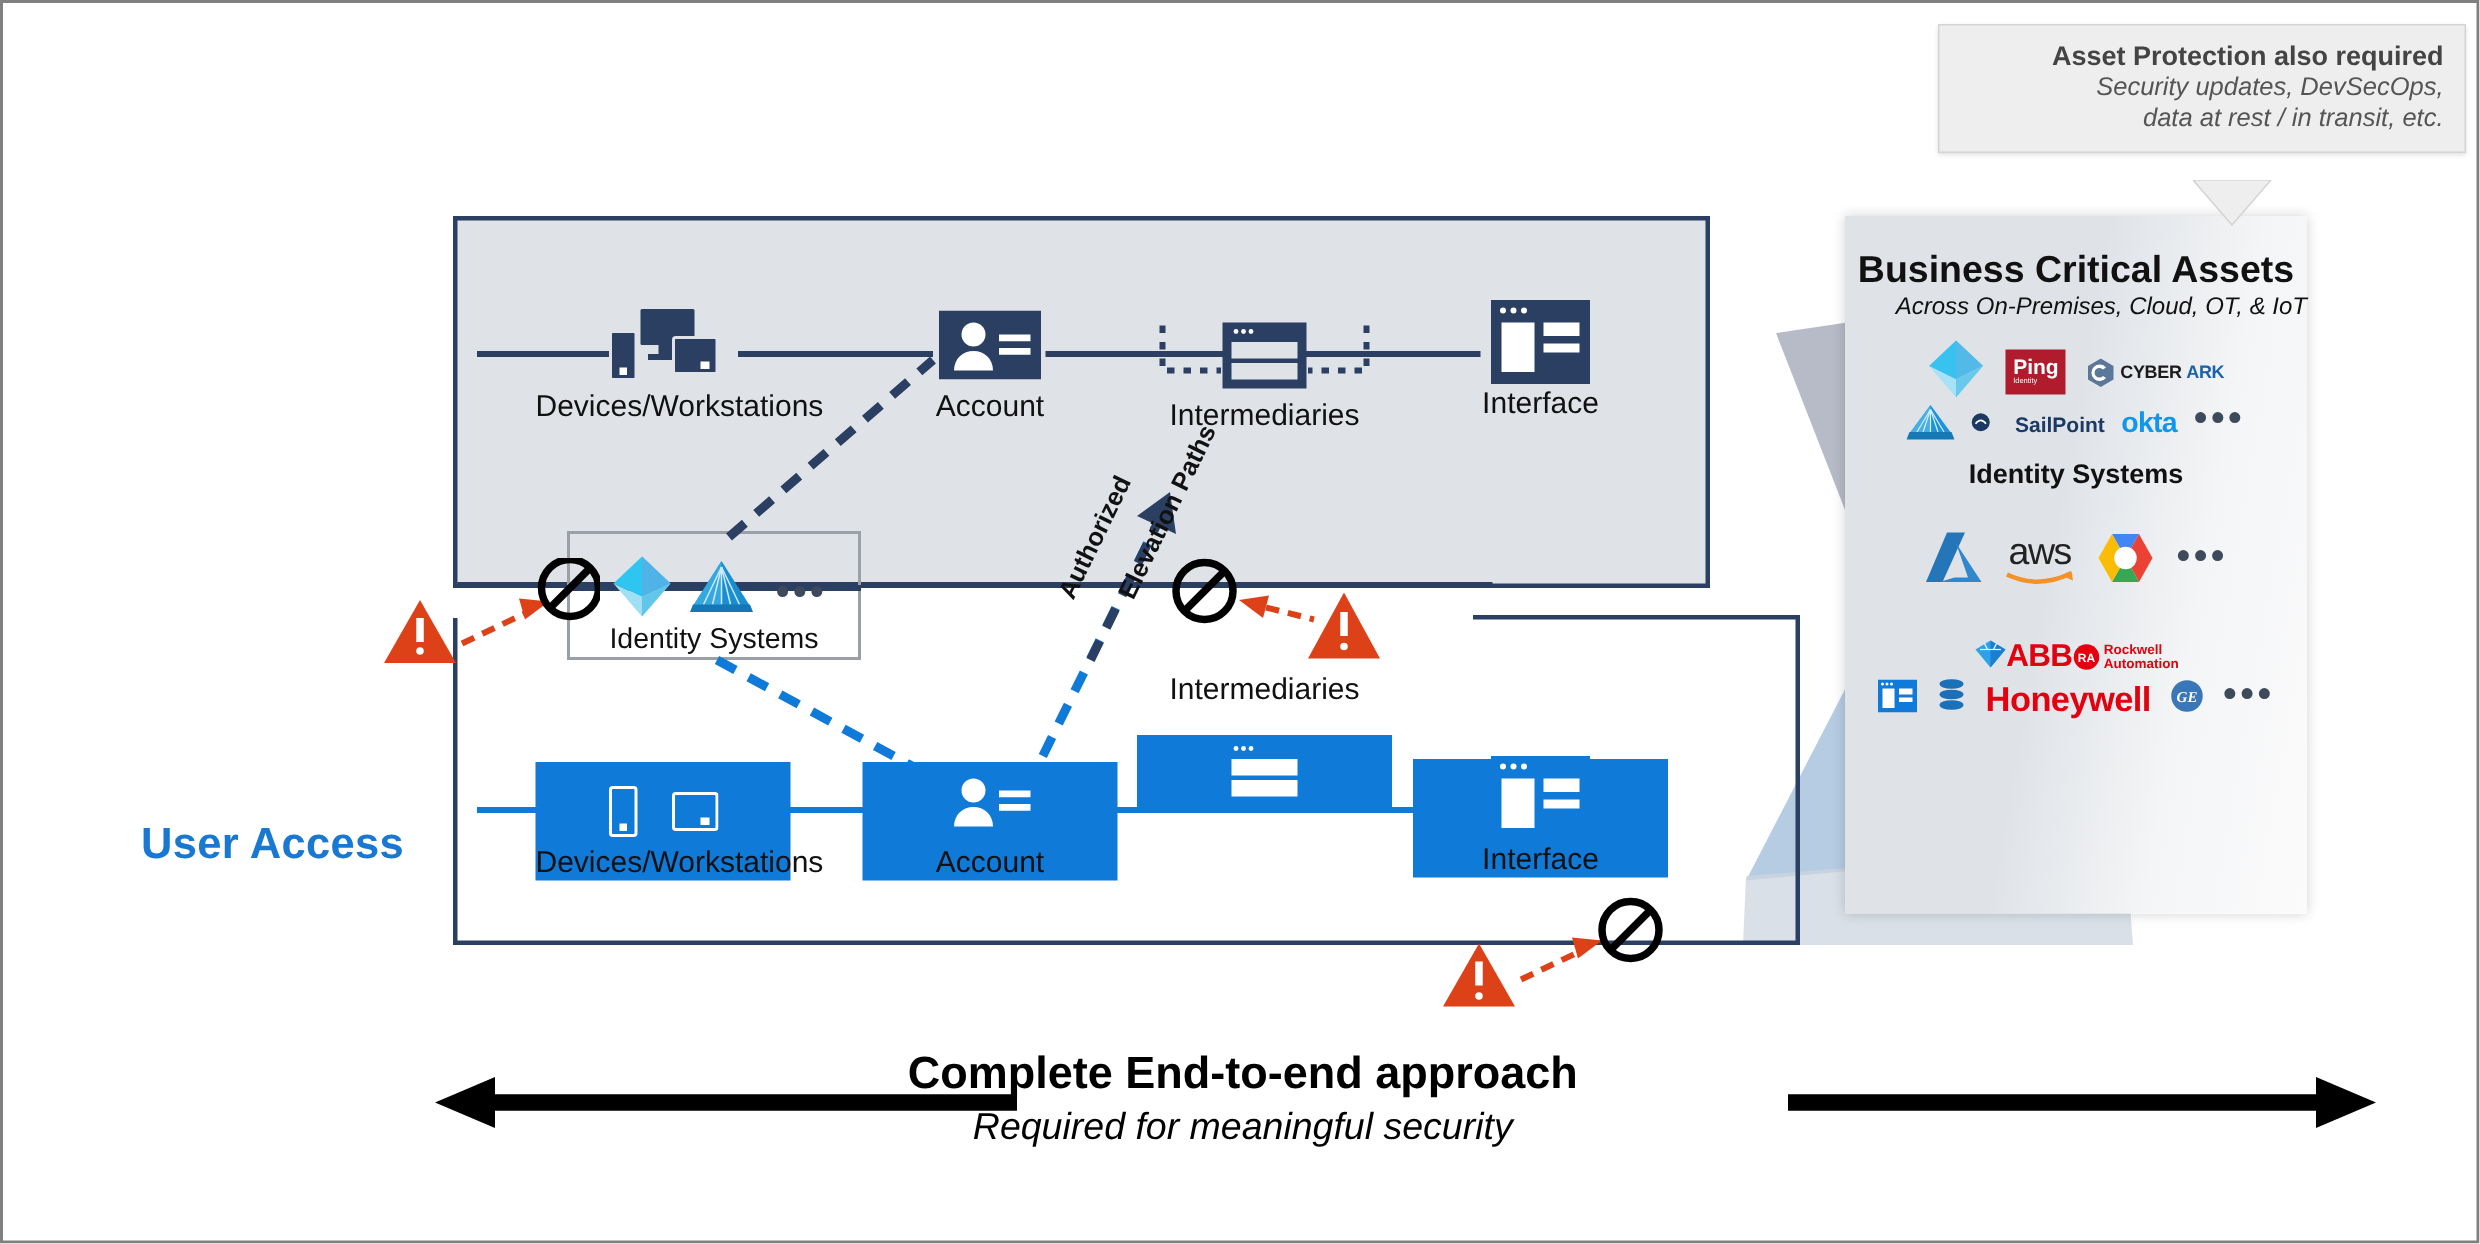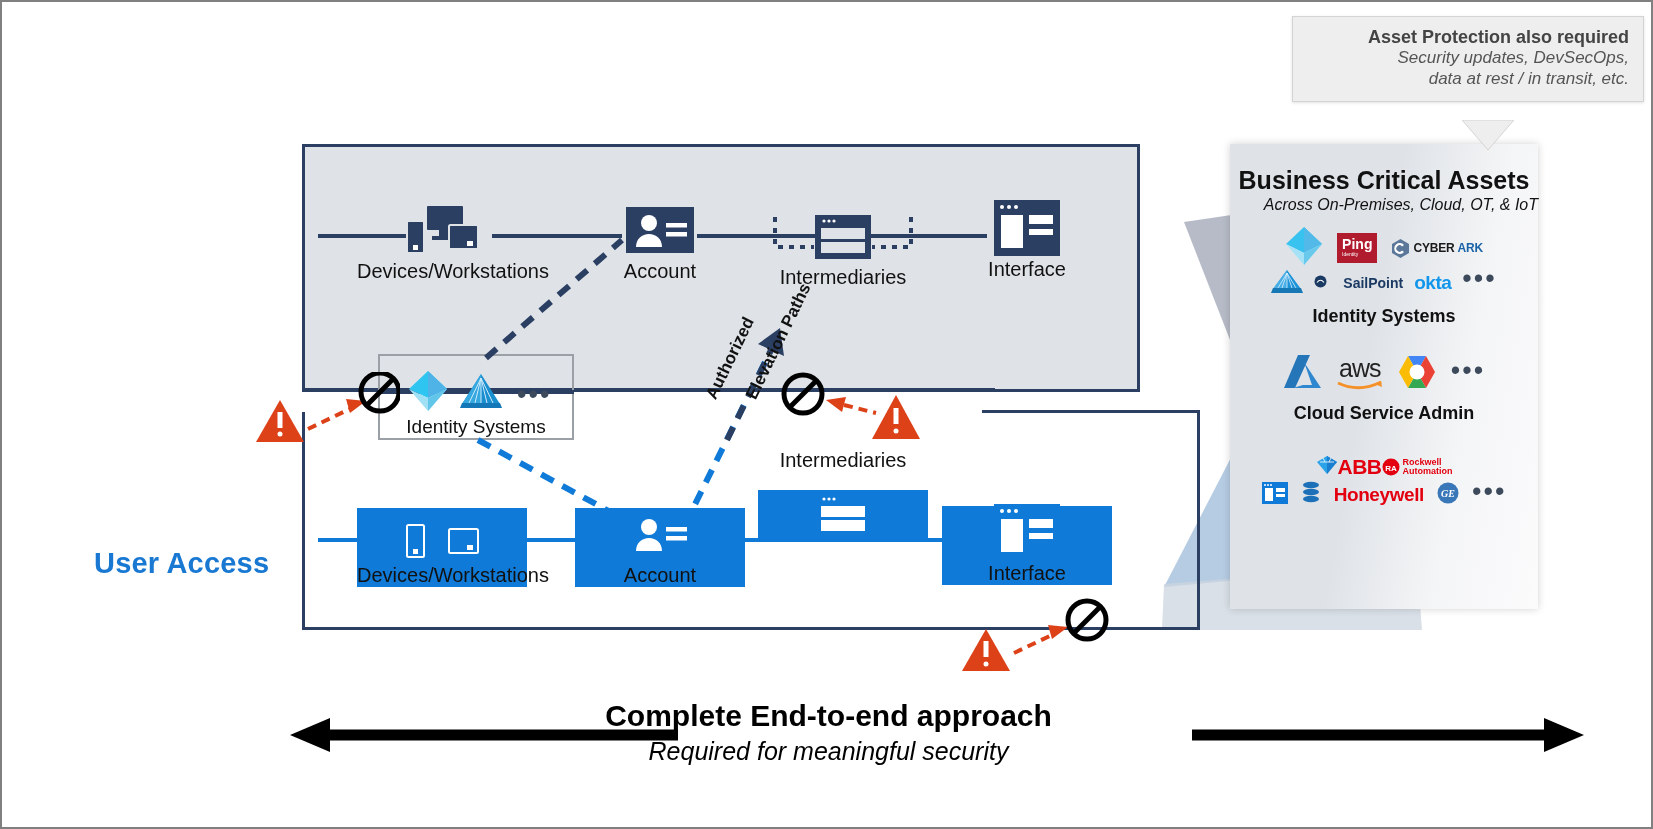--- a/index.html
+++ b/index.html
@@ -361,21 +361,20 @@
           <svg width="40" height="36" viewBox="0 0 40 36">
             <path d="M11 2 L29 2 L20 18 Z" fill="#4285f4"></path>
             <path d="M29 2 L38 18 L29 34 L20 18 Z" fill="#ea4335"></path>
             <path d="M29 34 L11 34 L20 18 Z" fill="#34a853"></path>
             <path d="M11 34 L2 18 L11 2 L20 18 Z" fill="#fbbc05"></path>
             <circle cx="20" cy="18" r="7.5" fill="#fff"></circle>
           </svg>
         </span>
         <span class="dots" style="margin-bottom:8px;">•••</span>
       </div>
-      <div class="grp-cap" style="margin-top:8px;">Cloud Service Admin</div>
     </div>
 
     <div style="margin-top:30px;">
       <div class="logorow" style="height:26px;gap:0;">
         <span>
           <svg width="22" height="20" viewBox="0 0 22 20">
             <polygon points="11,1 21,7 11,19 1,7" fill="#2aa3e8"></polygon>
             <polygon points="11,1 21,7 11,19" fill="#1b7fd0"></polygon>
             <g stroke="#fff" stroke-width=".8">
                 <line x1="4" y1="7" x2="18" y2="7"></line>
@@ -408,21 +407,21 @@
             <rect x="14" y="12" width="9" height="3" fill="#fff"></rect>
           </svg>
         </span>
         <span>
           <svg width="20" height="24" viewBox="0 0 20 24">
             <ellipse cx="10" cy="4" rx="8" ry="3.2" fill="#1b70b8"></ellipse>
             <ellipse cx="10" cy="11" rx="8" ry="3.2" fill="#1b70b8"></ellipse>
             <ellipse cx="10" cy="18" rx="8" ry="3.2" fill="#1b70b8"></ellipse>
           </svg>
         </span>
-        <span style="font-size:19px;font-weight:700;color:#e3000f;letter-spacing:-.4px;">Honeywell</span>
+        <span style="font-size:23px;font-weight:700;color:#e3000f;letter-spacing:-.4px;">Honeywell</span>
         <span>
           <svg width="22" height="22" viewBox="0 0 22 22">
               <circle cx="11" cy="11" r="10.5" fill="#3a77b8"></circle>
             <text x="11" y="15" font-size="10" font-style="italic" font-weight="700" fill="#fff" text-anchor="middle" font-family="Liberation Serif, serif">GE</text>
             </svg>
         </span>
         <span class="dots" style="margin-bottom:8px;">•••</span>
       </div>
     </div>
   </div>

